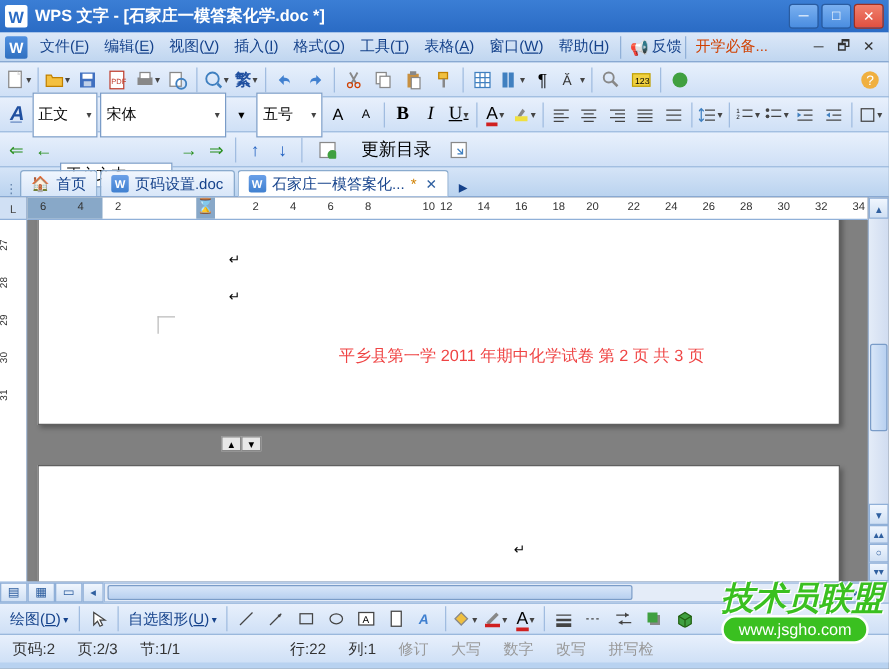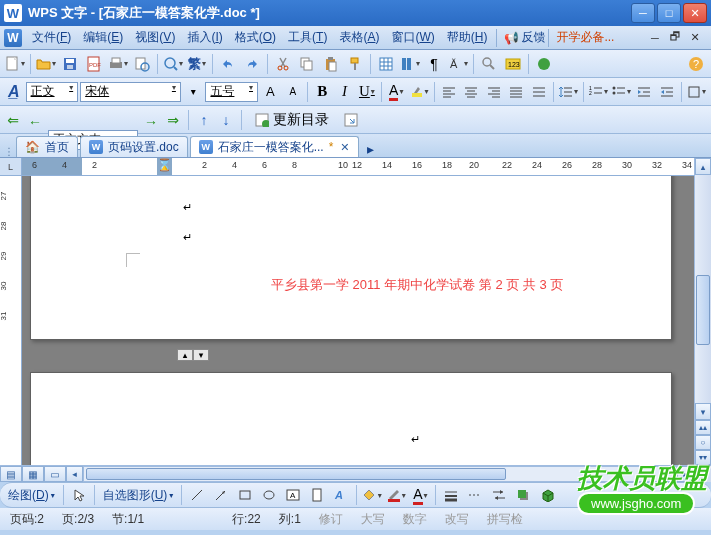--- a/index.html
+++ b/index.html
@@ -23,21 +23,21 @@
 .menubar .subbtn { width: 16px; height: 14px; color: #333; font-size: 11px; display: flex; align-items: center; justify-content: center; }
 
 .toolbar { height: 28px; background: linear-gradient(#e8f0fc, #cfe0f6); display: flex; align-items: center; padding: 0 4px; gap: 2px; border-bottom: 1px solid #9ab8dc; }
 .tb-btn { width: 22px; height: 22px; display: flex; align-items: center; justify-content: center; border: 1px solid transparent; border-radius: 2px; font-size: 14px; }
 .tb-sep { width: 1px; height: 20px; background: #a0bce0; margin: 0 2px; }
 .tb-drop { display: flex; align-items: center; }
 .tb-drop .chev { font-size: 8px; color: #444; margin-left: 1px; }
 
 .formatbar { height: 28px; background: linear-gradient(#e8f0fc, #cfe0f6); display: flex; align-items: center; padding: 0 4px; gap: 2px; border-bottom: 1px solid #9ab8dc; }
 .aa-icon { color: #2050a0; font-weight: bold; font-style: italic; font-size: 16px; padding: 0 4px; }
-.combo { height: 20px; background: #fff; border: 1px solid #7a9cc8; display: flex; align-items: flex-start; padding: 0 4px; font-size: 12px; text-decoration: underline; }
+.combo { height: 36px; background: #fff; border: 1px solid #7a9cc8; display: flex; align-items: center; padding: 0 4px; font-size: 12px; }
 .combo.style { width: 56px; }
 .combo.font { width: 108px; }
 .combo.size { width: 56px; }
 .combo .chev { margin-left: auto; font-size: 8px; color: #444; }
 .fmt-btn { width: 22px; height: 22px; display: flex; align-items: center; justify-content: center; font-family: "Times New Roman", serif; font-size: 15px; }
 .fmt-btn.bold { font-weight: bold; }
 .fmt-btn.italic { font-style: italic; }
 .fmt-btn.underline { text-decoration: underline; }
 
 .navbar { height: 28px; background: linear-gradient(#e8f0fc, #cfe0f6); display: flex; align-items: center; padding: 0 4px; gap: 4px; border-bottom: 1px solid #9ab8dc; }
@@ -84,21 +84,21 @@
 .vscrollbar .nav-btns { display: flex; flex-direction: column; }
 .vscrollbar .nav-btns .sbtn { height: 15px; font-size: 8px; }
 
 .hscroll-row { height: 17px; display: flex; background: #d0dcf0; border-top: 1px solid #a0bce0; }
 .hscroll-row .view-btns { display: flex; }
 .hscroll-row .vbtn { width: 22px; background: linear-gradient(#f0f6fe, #d0e0f4); border: 1px solid #90b0d8; display: flex; align-items: center; justify-content: center; font-size: 10px; color: #3060a0; }
 .hscroll-row .htrack { flex: 1; background: #e4ecf8; border: 1px solid #a0bce0; position: relative; }
 .hscroll-row .hthumb { position: absolute; top: 1px; bottom: 1px; background: linear-gradient(#d8e6f8, #b8d0f0); border: 1px solid #7a9cc8; border-radius: 2px; }
 .hscroll-row .hbtn { width: 17px; background: linear-gradient(#f0f6fe, #d0e0f4); border: 1px solid #90b0d8; display: flex; align-items: center; justify-content: center; font-size: 9px; color: #3060a0; }
 
-.drawbar { height: 26px; background: linear-gradient(#e8f0fc, #cfe0f6); display: flex; align-items: center; padding: 0 4px; gap: 2px; border-top: 1px solid #9ab8dc; border-bottom: 1px solid #9ab8dc; border-radius: 12px; }
+.drawbar { height: 26px; background: linear-gradient(#e8f0fc, #cfe0f6); display: flex; align-items: center; padding: 0 4px; gap: 2px; border-top: 1px solid #9ab8dc; border-bottom: 1px solid #9ab8dc; }
 .drawbar .label { color: #15428b; padding: 0 4px; display: flex; align-items: center; }
 
 .statusbar { height: 22px; background: linear-gradient(#e8f0fc, #cfe0f6); display: flex; align-items: center; padding: 4px 6px; gap: 10px; font-size: 12px; color: #333; }
 .statusbar .cell { padding: 0 4px; }
 .statusbar .dim { color: #999; }
 .statusbar .spacer { flex: 1; }
 
 .watermark { position: absolute; right: 4px; bottom: 20px; pointer-events: none; }
 .watermark .wm-text { font-size: 26px; font-weight: bold; color: #3ac020; font-style: italic; text-shadow: 1px 1px 0 #fff, -1px -1px 0 #fff; }
 .watermark .wm-url { background: #3ac020; color: #fff; font-size: 13px; padding: 2px 12px; border-radius: 12px; margin-top: -4px; display: inline-block; border: 2px solid #fff; }
@@ -427,21 +427,21 @@
   <div class="nav-combo">
       <span>正文文本</span>
       <span class="chev" style="margin-left:auto">▾</span>
     </div>
   <div class="nav-btn arrow-green">→</div>
   <div class="nav-btn arrow-green">⇒</div>
   <div class="tb-sep"></div>
   <div class="nav-btn arrow-blue">↑</div>
   <div class="nav-btn arrow-blue">↓</div>
   <div class="tb-sep"></div>
-  <div class="tb-btn" style="width:auto;padding:0 6px;gap:4px">
+  <div class="tb-btn" style="width:auto;padding:0 6px;gap:20px">
       <svg width="14" height="14">
         <rect x="1" y="1" width="12" height="12" fill="#fff" stroke="#888"></rect>
         <circle cx="11" cy="11" r="4" fill="#40a040"></circle>
       </svg>
       <span>更新目录</span>
     </div>
   <div class="tb-btn">
       <svg width="14" height="14">
         <rect x="1" y="1" width="12" height="12" fill="#fff" stroke="#888"></rect>
         <path d="M6 6 L10 10 M10 6 L10 10 L6 10" stroke="#4080c0" fill="none"></path>

